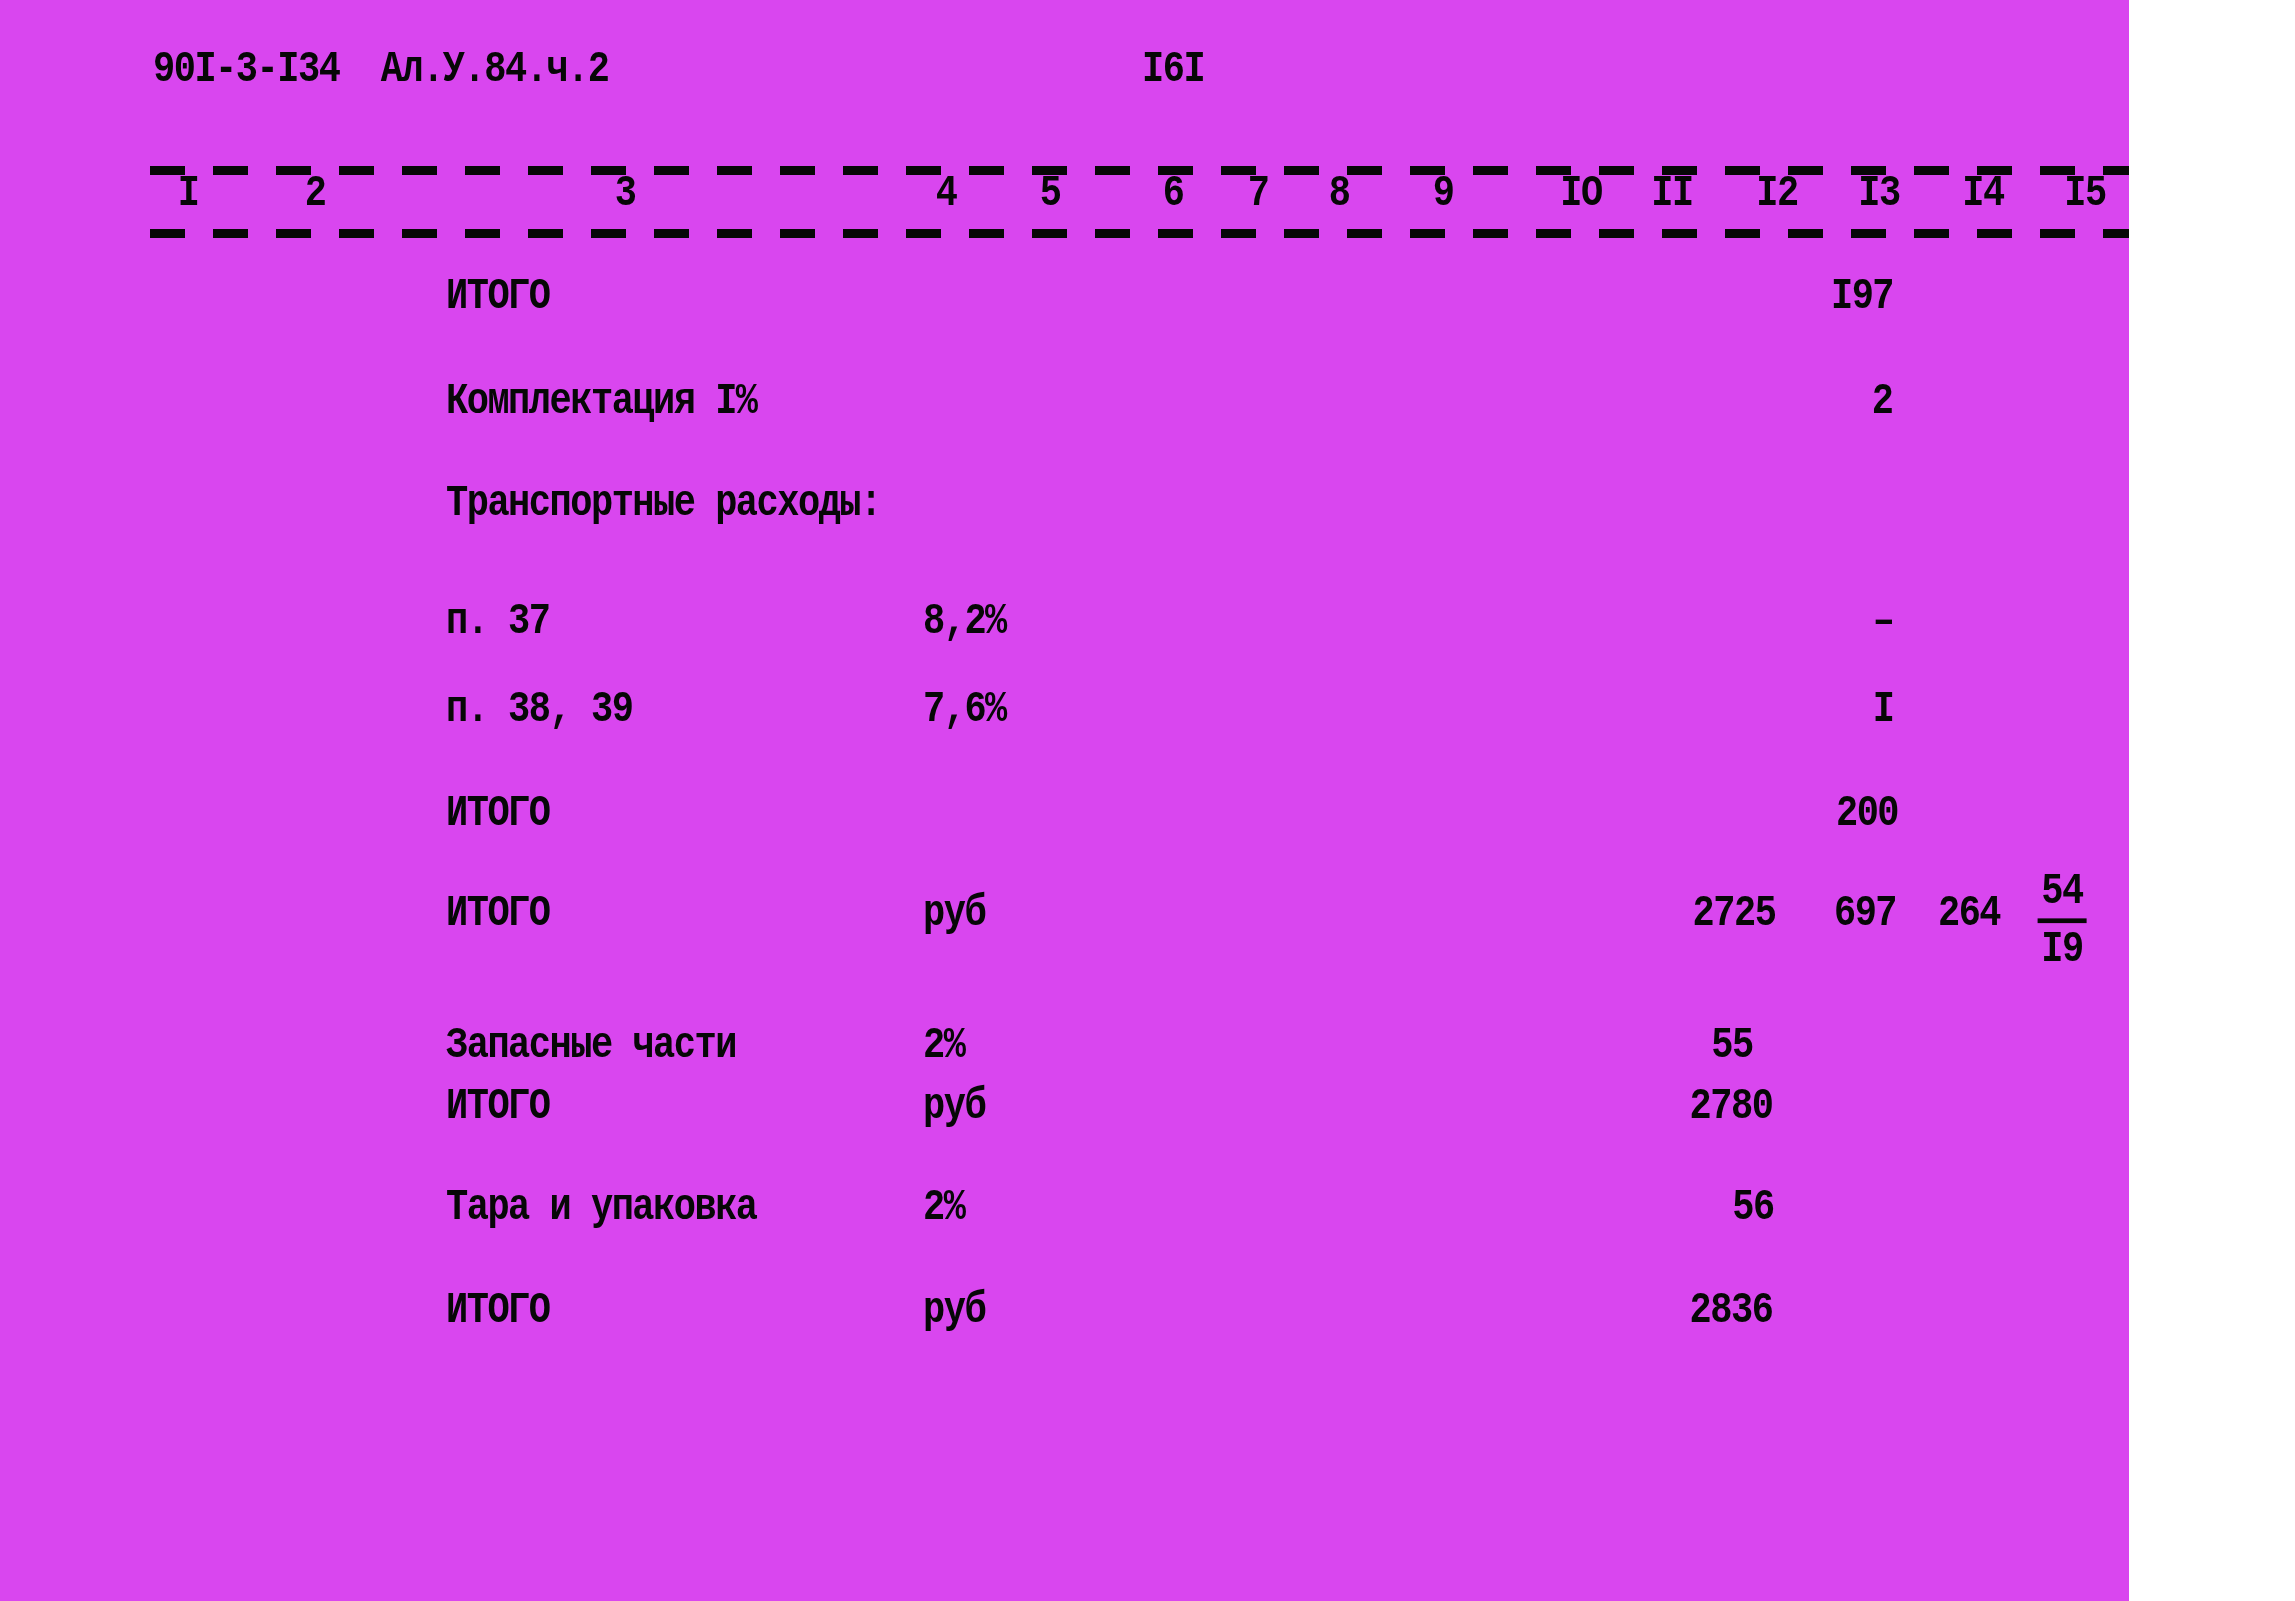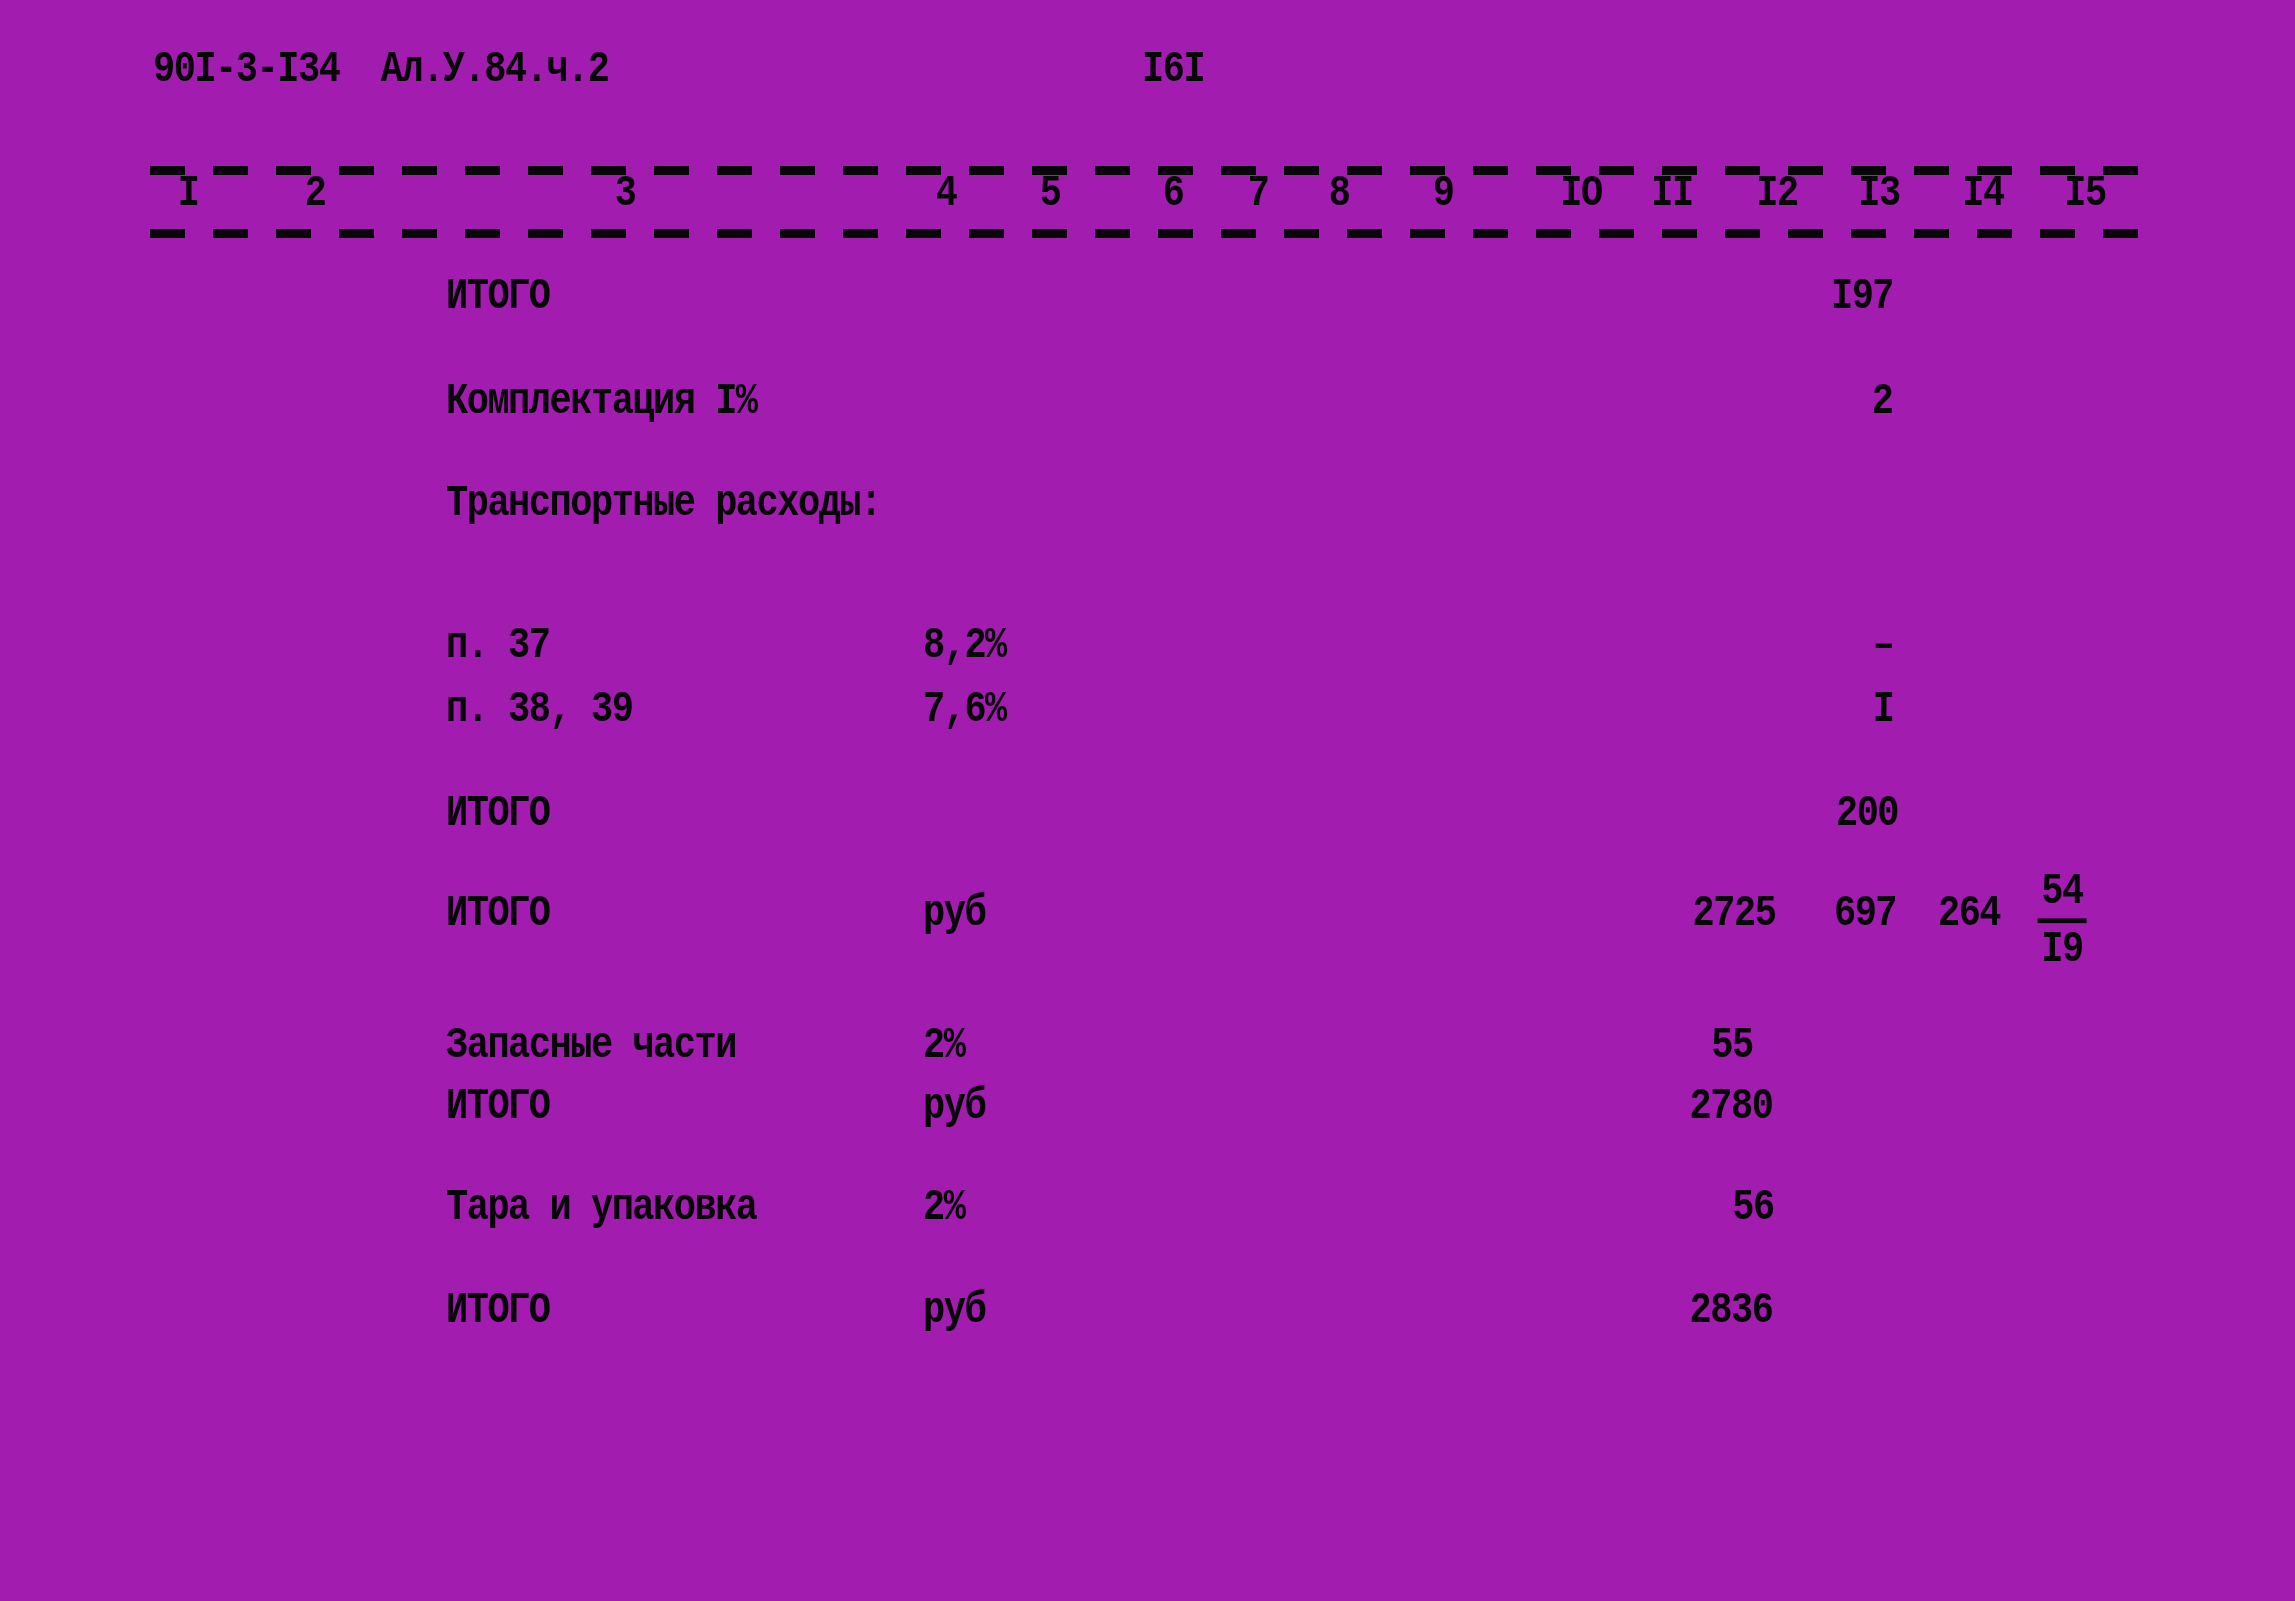--- a/index.html
+++ b/index.html
@@ -2,23 +2,23 @@
 <html style="font-size:11.7px"><head>
 <meta charset="utf-8">
 <style>
   html, body {
     margin: 0;
     padding: 0;
     background: #ffffff;
   }
   .page {
     position: relative;
-    width: 2295px;
+    width: 2129px;
     height: 1602px;
-    background: #a21caf;
+    background: #d946ef;
     overflow: hidden;
     font-family: "Liberation Mono", "DejaVu Sans Mono", monospace;
   }
   .t {
     position: absolute;
     white-space: pre;
     font-weight: 700;
     font-size: 37px;
     line-height: 1;
     letter-spacing: -1.5px;
@@ -97,21 +97,21 @@
 
   <div class="row" style="top:380px">
     <span class="t" style="left:446px">Комплектация I%</span>
     <span class="t center" style="left:1882px">2</span>
   </div>
 
   <div class="row" style="top:482px">
     <span class="t" style="left:446px">Транспортные расходы:</span>
   </div>
 
-  <div class="row" style="top:624px">
+  <div class="row" style="top:600px">
     <span class="t" style="left:446px">п. 37</span>
     <span class="t" style="left:923px">8,2%</span>
     <span class="t center" style="left:1883px">–</span>
   </div>
 
   <div class="row" style="top:688px">
     <span class="t" style="left:446px">п. 38, 39</span>
     <span class="t" style="left:923px">7,6%</span>
     <span class="t center" style="left:1883px">I</span>
   </div>

